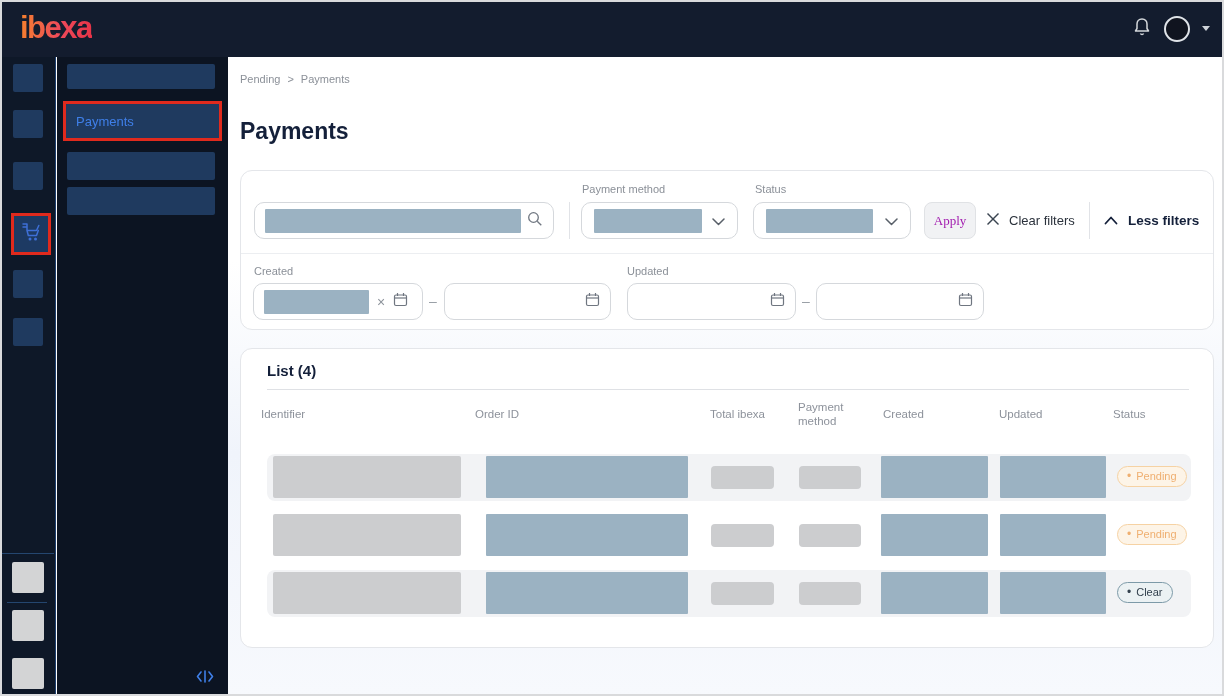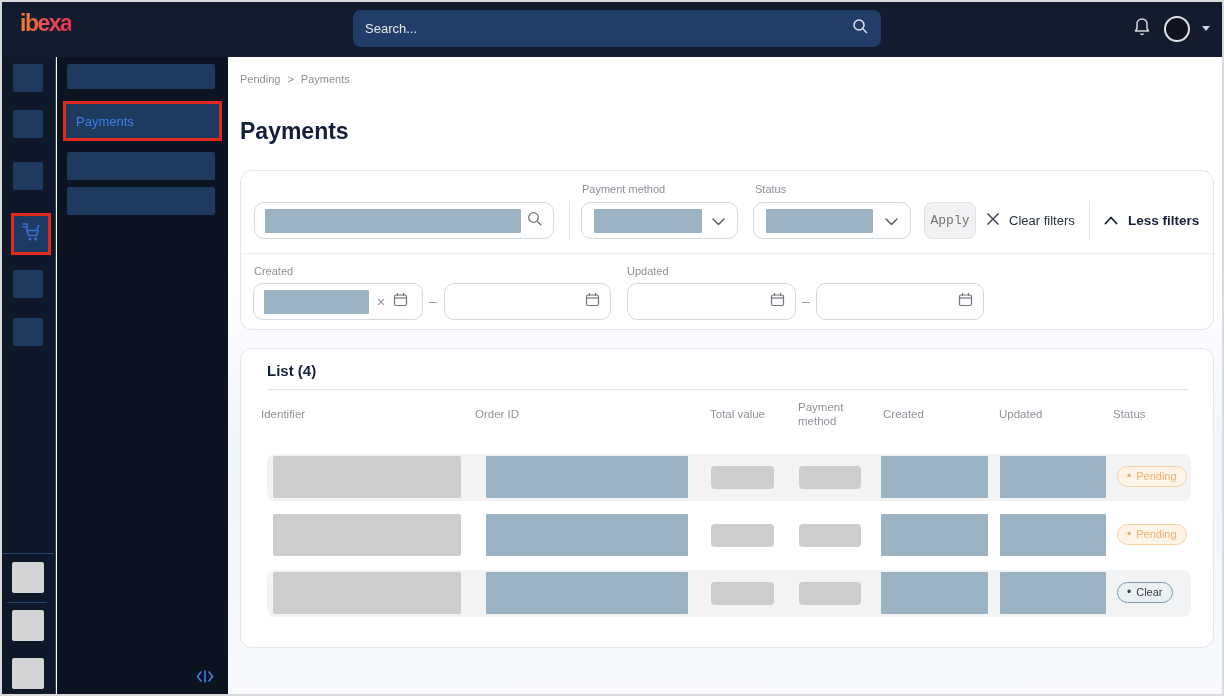--- a/index.html
+++ b/index.html
@@ -3,21 +3,21 @@
 <meta charset="utf-8">
 <style>
   * { margin:0; padding:0; box-sizing:border-box; }
   html,body { width:1224px; height:696px; overflow:hidden;
     font-family:"Liberation Sans", sans-serif; background:#fff; }
   .frame { position:relative; width:1224px; height:696px; background:#fff; }
   .window-frame { position:absolute; inset:0; border:2px solid #d9dadc; z-index:60; pointer-events:none; }
 
   
   .topbar { position:absolute; left:0; top:0; width:1224px; height:57px; background:#131c2e; z-index:5; }
-  .logo { position:absolute; left:20px; top:10px; font-size:23px; font-weight:800; letter-spacing:-1.5px;
+  .logo { position:absolute; left:20px; top:10px; font-size:31px; font-weight:800; letter-spacing:-1.5px;
     background:linear-gradient(95deg,#f5822d 0%,#ee4a5a 55%,#e63347 100%);
     -webkit-background-clip:text; background-clip:text; color:transparent; cursor:pointer; }
   .gsearch { position:absolute; left:353px; top:10px; width:528px; height:37px; background:#213e69;
     border-radius:8px; display:flex; align-items:center; padding:0 12px; }
   .gsearch input { flex:1; background:transparent; border:none; outline:none; color:#eef1f5; font-size:13px; }
   .gsearch input::placeholder { color:#e7eaef; opacity:1; }
   .top-right { position:absolute; right:14px; top:0; height:57px; display:flex; align-items:center; gap:12px; }
   .avatar { width:26px; height:26px; border-radius:50%; background:#10141f; border:2px solid #dfe3e8; }
   .caret-down { width:0; height:0; border-left:4px solid transparent; border-right:4px solid transparent;
     border-top:5px solid #cfd3d9; }
@@ -51,22 +51,22 @@
   .filter-card { top:113px; height:160px; }
   .list-card { top:291px; height:300px; }
 
   .flabel { position:absolute; font-size:11px; color:#8b9098; }
   .finput { position:absolute; height:37px; border:1px solid #d5d8dc; border-radius:10px; background:#fff;
     display:flex; align-items:center; cursor:text; }
   .redact-b { background:#9bb2c2; height:24px; border-radius:1px; }
   .redact-g { background:#cccdcf; border-radius:2px; }
   .vdiv { position:absolute; width:1px; background:#e1e3e7; }
   .btn-apply { position:absolute; left:683px; top:31px; width:52px; height:37px; background:#f1f2f4;
-    border:1px solid #e0e2e5; border-radius:8px; color:#737373; font-size:13px; cursor:pointer;
-    font-family:Liberation Mono, monospace; }
+    border:1px solid #e0e2e5; border-radius:8px; color:#a21caf; font-size:13px; cursor:pointer;
+    font-family:Liberation Serif, serif; }
   .link-clear { position:absolute; left:745px; top:31px; height:37px; display:flex; align-items:center; gap:9px;
     font-size:13px; color:#2b323c; cursor:pointer; }
   .link-less { position:absolute; left:863px; top:31px; height:37px; display:flex; align-items:center; gap:10px;
     font-size:13.5px; font-weight:700; color:#14203a; cursor:pointer; }
   .hdiv { position:absolute; left:0; top:82px; width:100%; height:1px; background:#eceef1; }
   .dash { position:absolute; top:122px; font-size:14px; color:#9aa0a7; }
 
   .list-title { position:absolute; left:26px; top:13px; font-size:15px; font-weight:700; color:#14203a; }
   .list-div { position:absolute; left:26px; top:40px; width:922px; height:1px; background:#dfe1e5; }
   .th { position:absolute; top:58px; font-size:11.5px; color:#8d929b; line-height:14px; }
@@ -82,29 +82,20 @@
   .icon { display:inline-block; }
 </style>
 </head>
 <body>
 
 <div class="frame">
 
   <header class="topbar">
     <div class="logo">ibexa</div>
 
-    <div class="gsearch">
-      <input type="text" placeholder="Search..." style="">
-      <span class="icon">
-        <svg width="17" height="17" viewBox="0 0 17 17">
-            <circle cx="7" cy="7" r="5" fill="none" stroke="#dfe3e9" stroke-width="1.5"></circle>
-            <line x1="10.8" y1="10.8" x2="15" y2="15" stroke="#dfe3e9" stroke-width="1.5"></line>
-          </svg>
-      </span>
-    </div>
 
     <div class="top-right">
       <span class="icon">
         <svg width="20" height="22" viewBox="0 0 20 22">
             <path d="M10 3 C6.7 3 5 5.4 5 8 v4.5 L3.5 15 h13 L15 12.5 V8 C15 5.4 13.3 3 10 3 Z" fill="none" stroke="#d5d8dc" stroke-width="1.5" stroke-linejoin="round"></path>
             <path d="M8.4 17.5 a1.8 1.8 0 0 0 3.2 0" fill="none" stroke="#d5d8dc" stroke-width="1.5"></path>
           </svg>
       </span>
       <span class="avatar"></span>
       <span class="caret-down"></span>
@@ -276,21 +267,21 @@
         </span>
       </div>
     </section>
 
     <section class="card list-card">
       <div class="list-title">List (4)</div>
       <div class="list-div"></div>
 
       <span class="th" style="left:20px">Identifier</span>
       <span class="th" style="left:234px">Order ID</span>
-      <span class="th" style="left:469px">Total value</span>
+      <span class="th" style="left:469px">Total ibexa</span>
       <span class="th" style="left:557px; top:51px; width:62px">Payment method</span>
       <span class="th" style="left:642px">Created</span>
       <span class="th" style="left:758px">Updated</span>
       <span class="th" style="left:872px">Status</span>
 
       <div class="row row-alt" style="top:105px">
         <span class="cell redact-g" style="left:6px; top:2px; width:188px; height:42px"></span>
         <span class="cell redact-b" style="left:219px; top:2px; width:202px; height:42px"></span>
         <span class="cell redact-g" style="left:444px; top:12px; width:63px; height:23px; border-radius:4px"></span>
         <span class="cell redact-g" style="left:532px; top:12px; width:62px; height:23px; border-radius:4px"></span>

